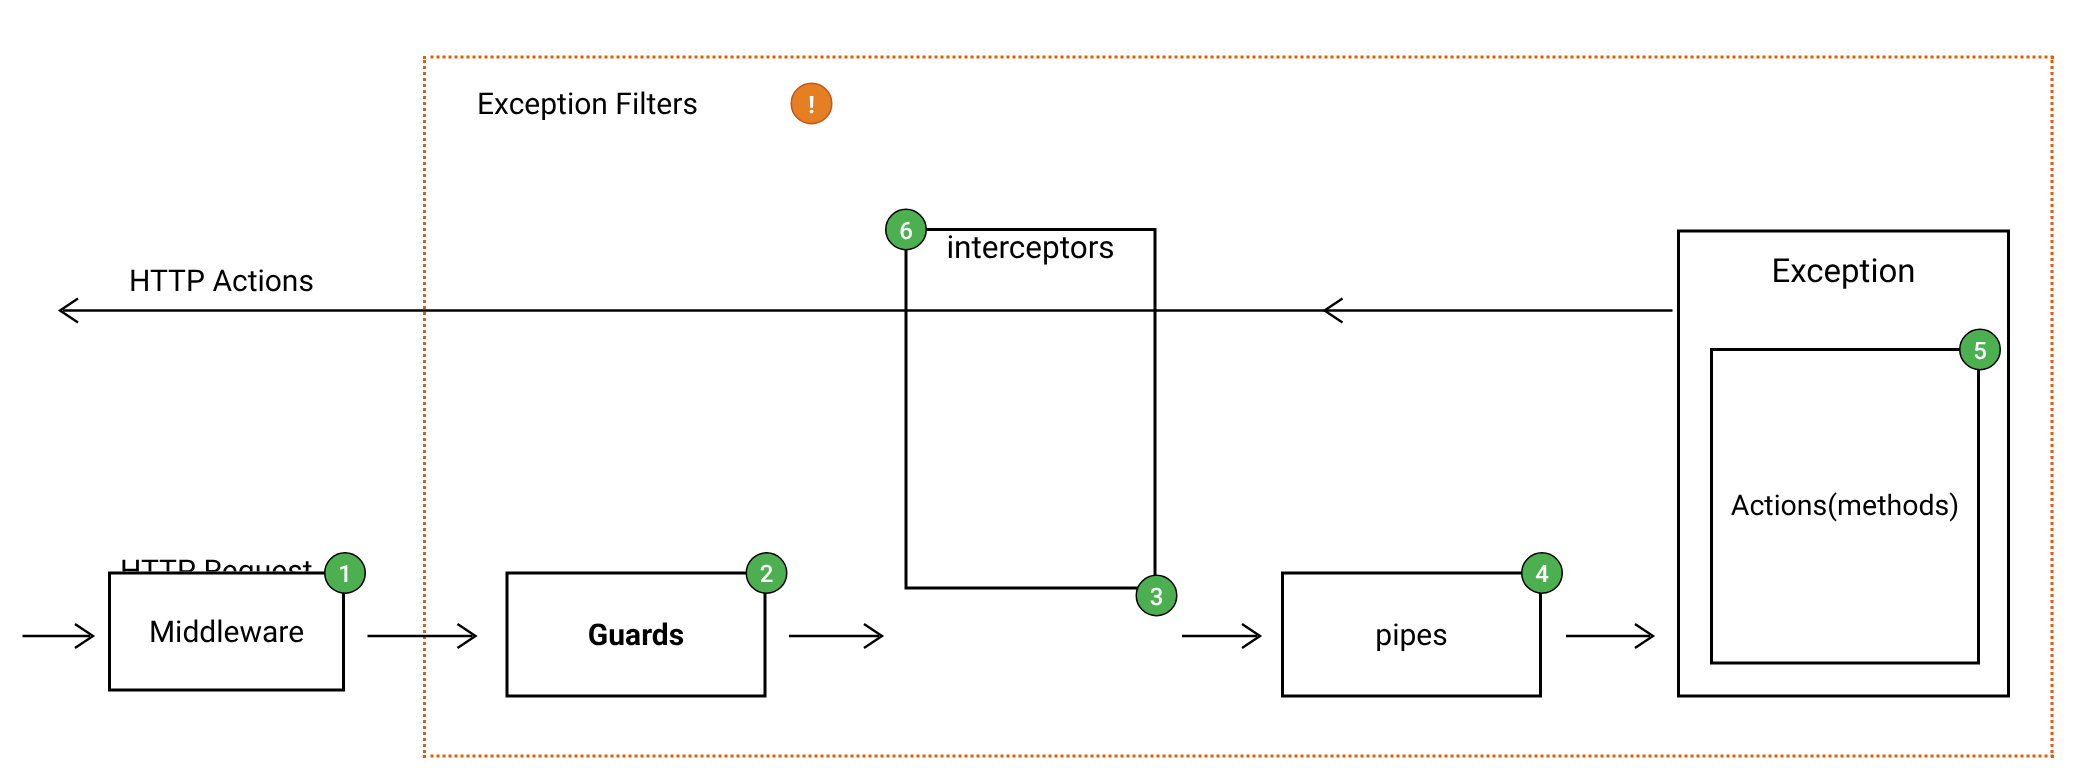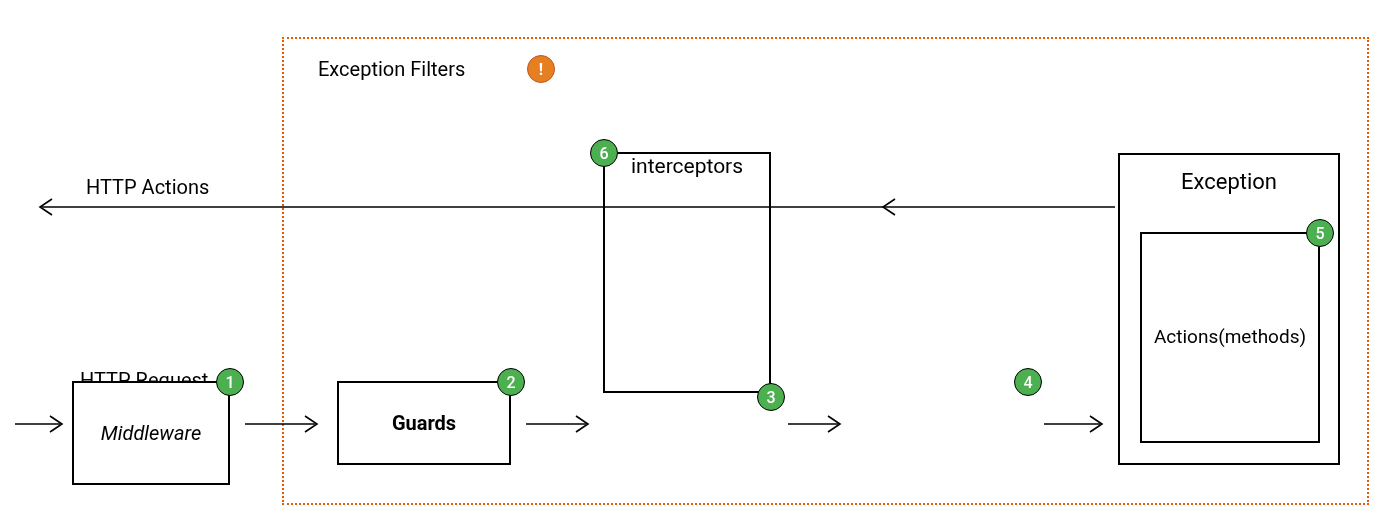--- a/index.html
+++ b/index.html
@@ -100,36 +100,39 @@
   <div class="dashed-container" style="left:282px; top:37px; width:1087px; height:468px;"></div>
 
   <div class="label" style="left:318px; top:57px;">Exception Filters</div>
 
   <div class="warn-badge" style="left:527px; top:55px;">!</div>
 
   <div class="label" style="left:86px; top:175px;">HTTP Actions</div>
 
   <div class="label" style="left:80px; top:337px;margin-top:31px;">HTTP Request</div>
 
-  <div class="box" style="left:72px; top:381px; width:158px; height:104px;font-style:italic;">
+  <div class="box" style="left:72px; top:381px; width:158px; height:80px;">
     <span>Middleware</span>
   </div>
   <div class="badge" style="left:216px; top:368px;">1</div>
 
   <div class="box" style="left:337px; top:381px; width:174px; height:84px;font-weight:bold;">
     <span>Guards</span>
   </div>
   <div class="badge" style="left:497px; top:368px;">2</div>
 
   <div class="box" style="left:603px; top:152px; width:168px; height:241px; align-items:flex-start; font-size:21px;">
     <span>interceptors</span>
   </div>
   <div class="badge" style="left:590px; top:139px;">6</div>
   <div class="badge" style="left:757px; top:383px;">3</div>
 
+  <div class="box" style="left:854px; top:381px; width:174px; height:84px;">
+    <span>pipes</span>
+  </div>
   <div class="badge" style="left:1014px; top:368px;">4</div>
 
   <div class="box controller" style="left:1118px; top:153px; width:222px; height:312px;">
     <span>Exception</span>
   </div>
 
   <div class="box actions" style="left:1140px; top:232px; width:180px; height:211px;">
     <span>Actions</span>
     <span>(methods)</span>
   </div>

